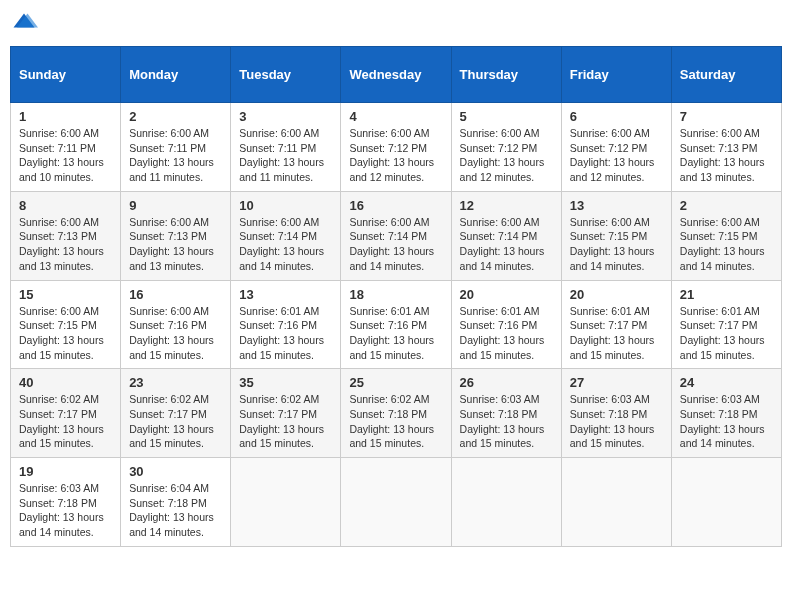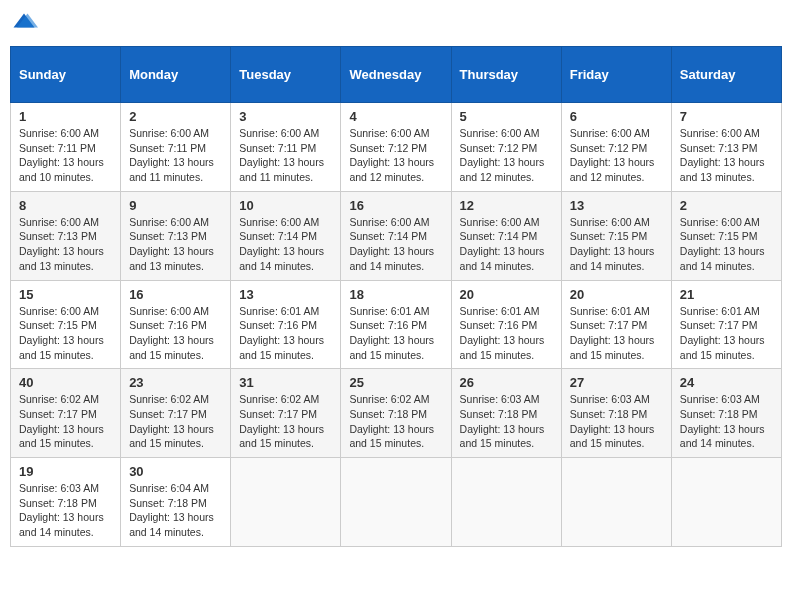--- a/index.html
+++ b/index.html
@@ -307,21 +307,21 @@
       </td>
         <td>
         <span class="day-num">23</span>
         <div class="day-info">
           Sunrise: 6:02 AM<br>
           Sunset: 7:17 PM<br>
           Daylight: 13 hours and 15 minutes.
         </div>
       </td>
         <td>
-        <span class="day-num">31</span>
+        <span class="day-num">35</span>
         <div class="day-info">
           Sunrise: 6:02 AM<br>
           Sunset: 7:17 PM<br>
           Daylight: 13 hours and 15 minutes.
         </div>
       </td>
         <td>
         <span class="day-num">25</span>
         <div class="day-info">
           Sunrise: 6:02 AM<br>

